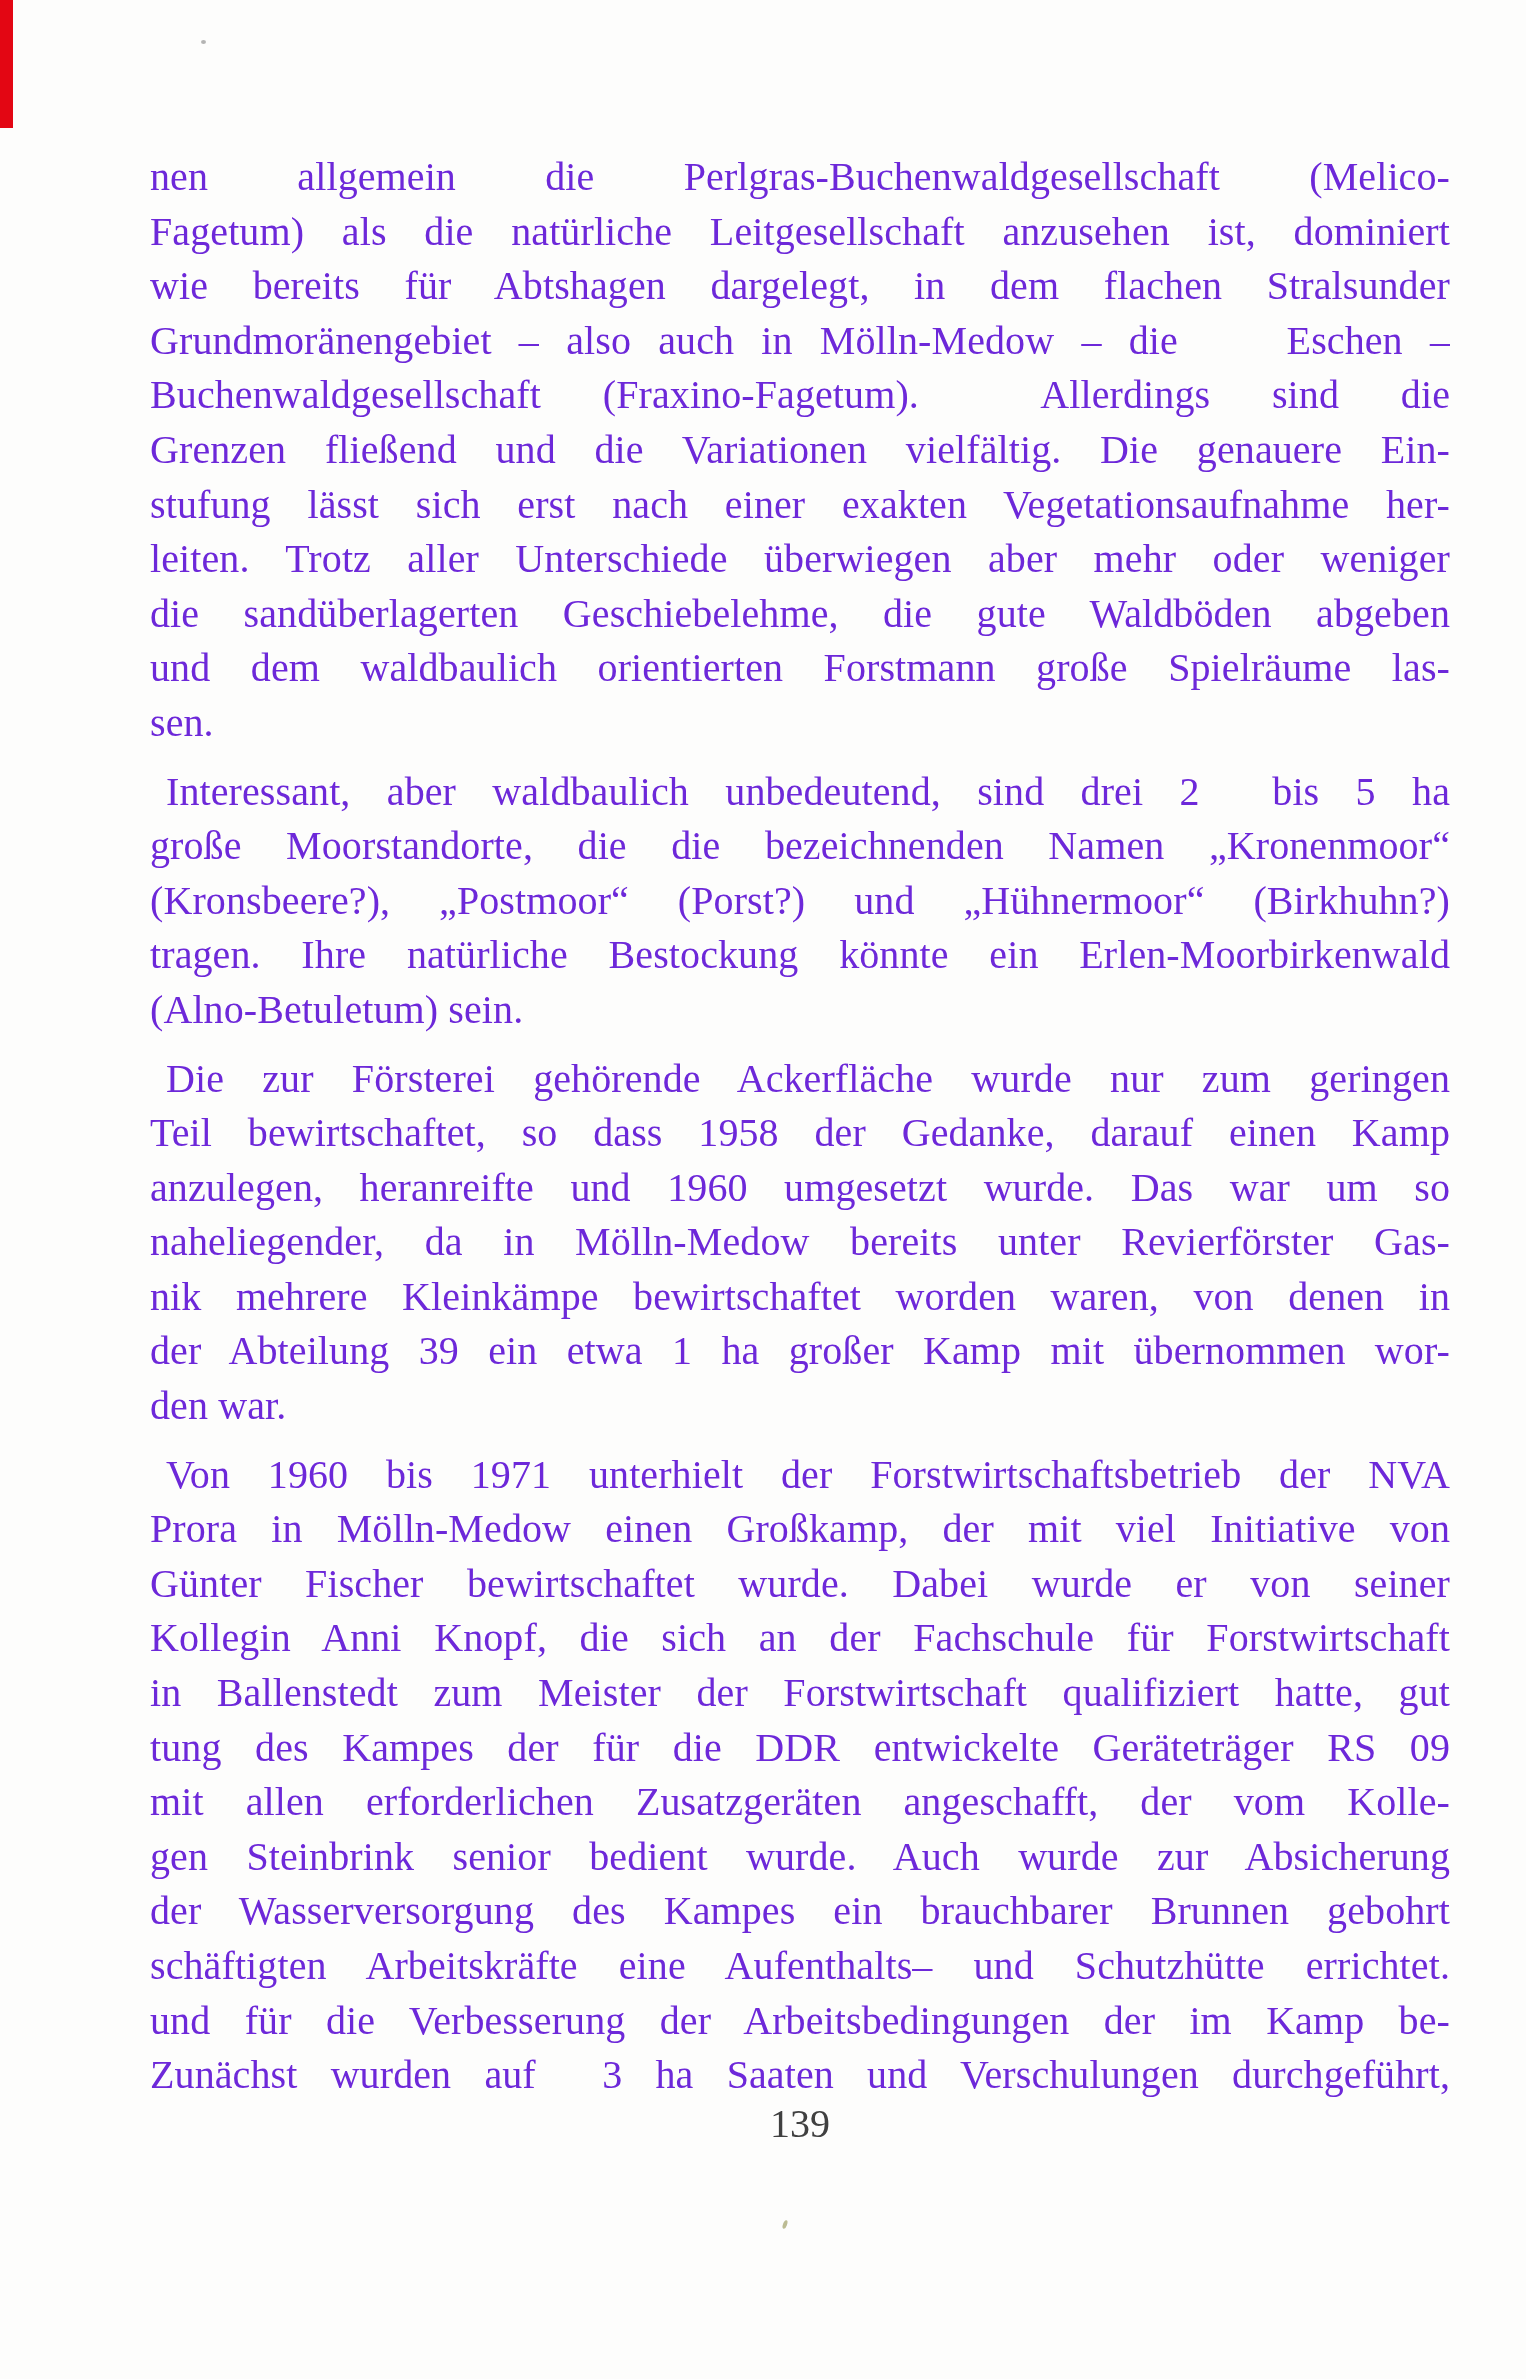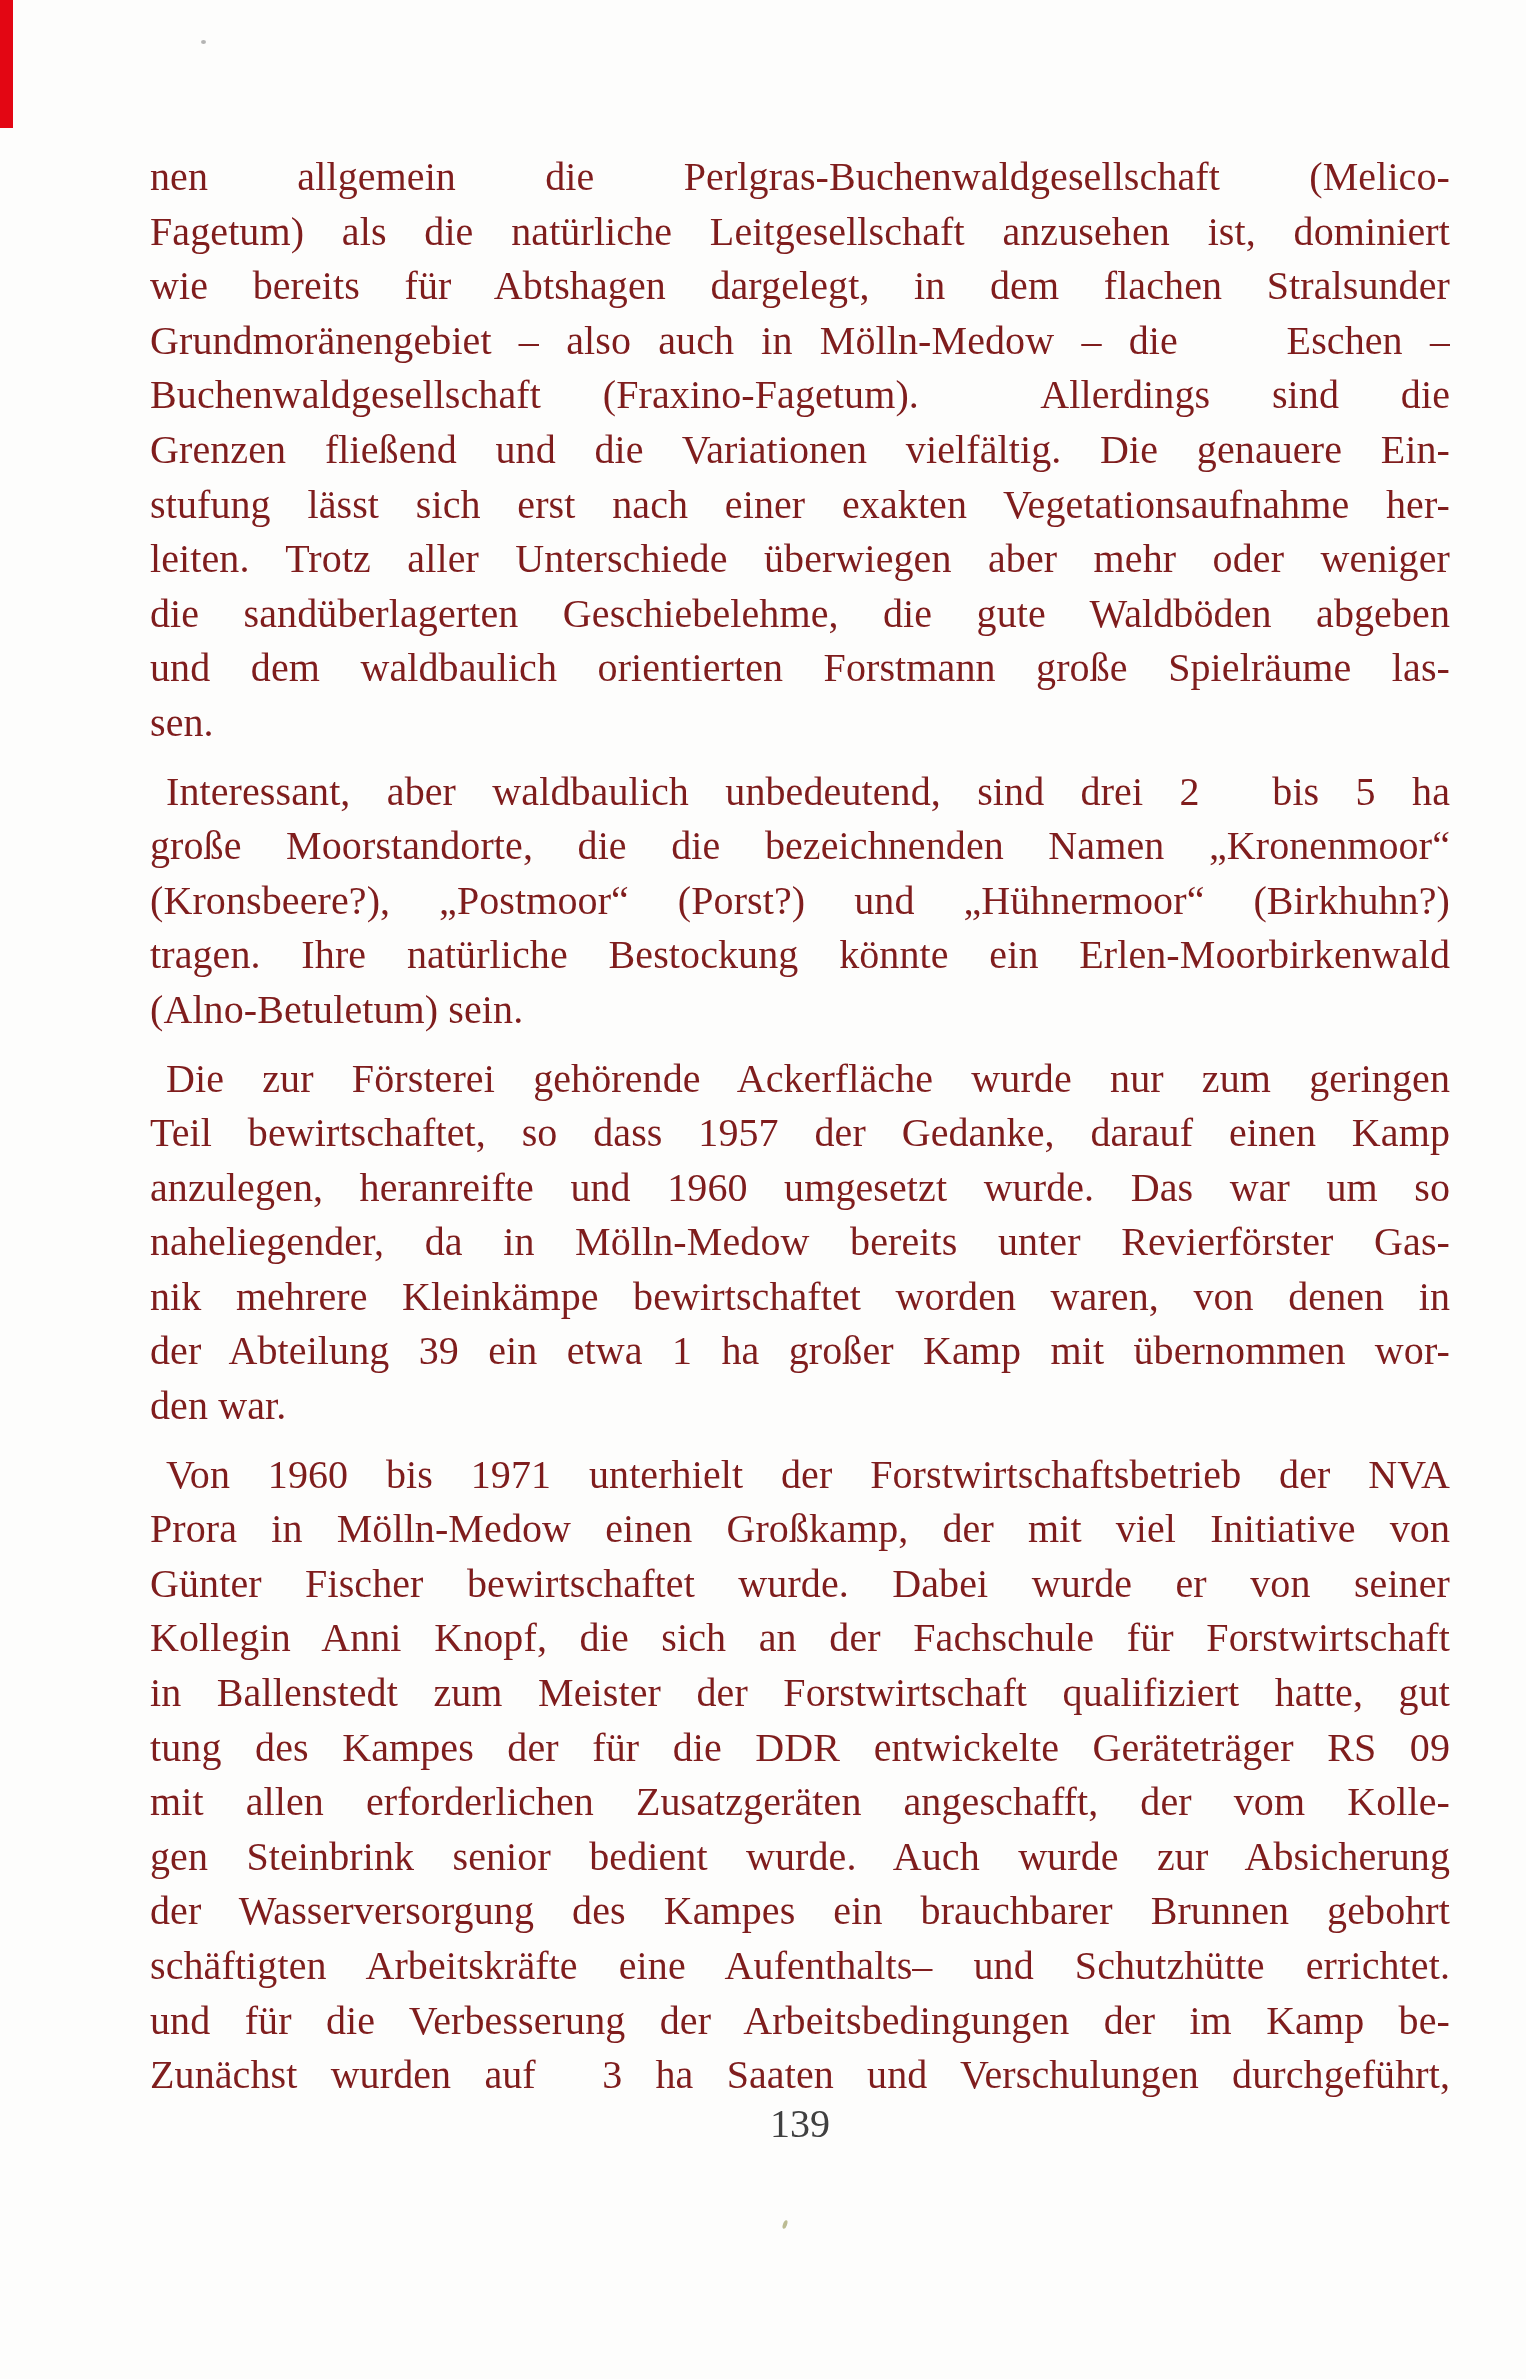--- a/index.html
+++ b/index.html
@@ -52,21 +52,21 @@
     background: rgba(135,135,60,0.55);
     transform: rotate(20deg);
   }
 </style>
 </head>
 <body style="background: rgb(253, 253, 252);">
 
 <div id="scanned-page">
   <div id="red-margin-mark" style="background: rgb(227, 6, 19);"></div>
   <div id="artifact-top" class="artifact"></div>
-  <div id="text-block" style="color: #7f1d1d;">
+  <div id="text-block" style="color: #6d28d9;">
       <div class="para">
         <div class="line just">nen allgemein die Perlgras-Buchenwaldgesellschaft (Melico-</div>
         <div class="line just">Fagetum) als die natürliche Leitgesellschaft anzusehen ist, dominiert</div>
         <div class="line just">wie bereits für Abtshagen dargelegt, in dem flachen Stralsunder</div>
         <div class="line just">Grundmoränengebiet – also auch in Mölln-Medow – die&nbsp;&nbsp;&nbsp; Eschen –</div>
         <div class="line just">Buchenwaldgesellschaft (Fraxino-Fagetum).&nbsp; Allerdings sind die</div>
         <div class="line just">Grenzen fließend und die Variationen vielfältig. Die genauere Ein-</div>
         <div class="line just">stufung lässt sich erst nach einer exakten Vegetationsaufnahme her-</div>
         <div class="line just">leiten. Trotz aller Unterschiede überwiegen aber mehr oder weniger</div>
         <div class="line just">die sandüberlagerten Geschiebelehme, die gute Waldböden abgeben</div>
@@ -75,21 +75,21 @@
       </div>
       <div class="para indent">
         <div class="line just">Interessant, aber waldbaulich unbedeutend, sind drei 2&nbsp; bis 5 ha</div>
         <div class="line just">große Moorstandorte, die die bezeichnenden Namen „Kronenmoor“</div>
         <div class="line just">(Kronsbeere?), „Postmoor“ (Porst?) und „Hühnermoor“ (Birkhuhn?)</div>
         <div class="line just">tragen. Ihre natürliche Bestockung könnte ein Erlen-Moorbirkenwald</div>
         <div class="line">(Alno-Betuletum) sein.</div>
       </div>
       <div class="para indent">
         <div class="line just">Die zur Försterei gehörende Ackerfläche wurde nur zum geringen</div>
-        <div class="line just">Teil bewirtschaftet, so dass 1957 der Gedanke, darauf einen Kamp</div>
+        <div class="line just">Teil bewirtschaftet, so dass 1958 der Gedanke, darauf einen Kamp</div>
         <div class="line just">anzulegen, heranreifte und 1960 umgesetzt wurde. Das war um so</div>
         <div class="line just">naheliegender, da in Mölln-Medow bereits unter Revierförster <span class="it">Gas-</span></div>
         <div class="line just"><span class="it">nik</span> mehrere Kleinkämpe bewirtschaftet worden waren, von denen in</div>
         <div class="line just">der Abteilung 39 ein etwa 1 ha großer Kamp mit übernommen wor-</div>
         <div class="line">den war.</div>
       </div>
       <div class="para indent">
         <div class="line just">Von 1960 bis 1971 unterhielt der Forstwirtschaftsbetrieb der NVA</div>
         <div class="line just">Prora in Mölln-Medow einen Großkamp, der mit viel Initiative von</div>
         <div class="line just"><span class="it">Günter Fischer</span> bewirtschaftet wurde. Dabei wurde er von seiner</div>

